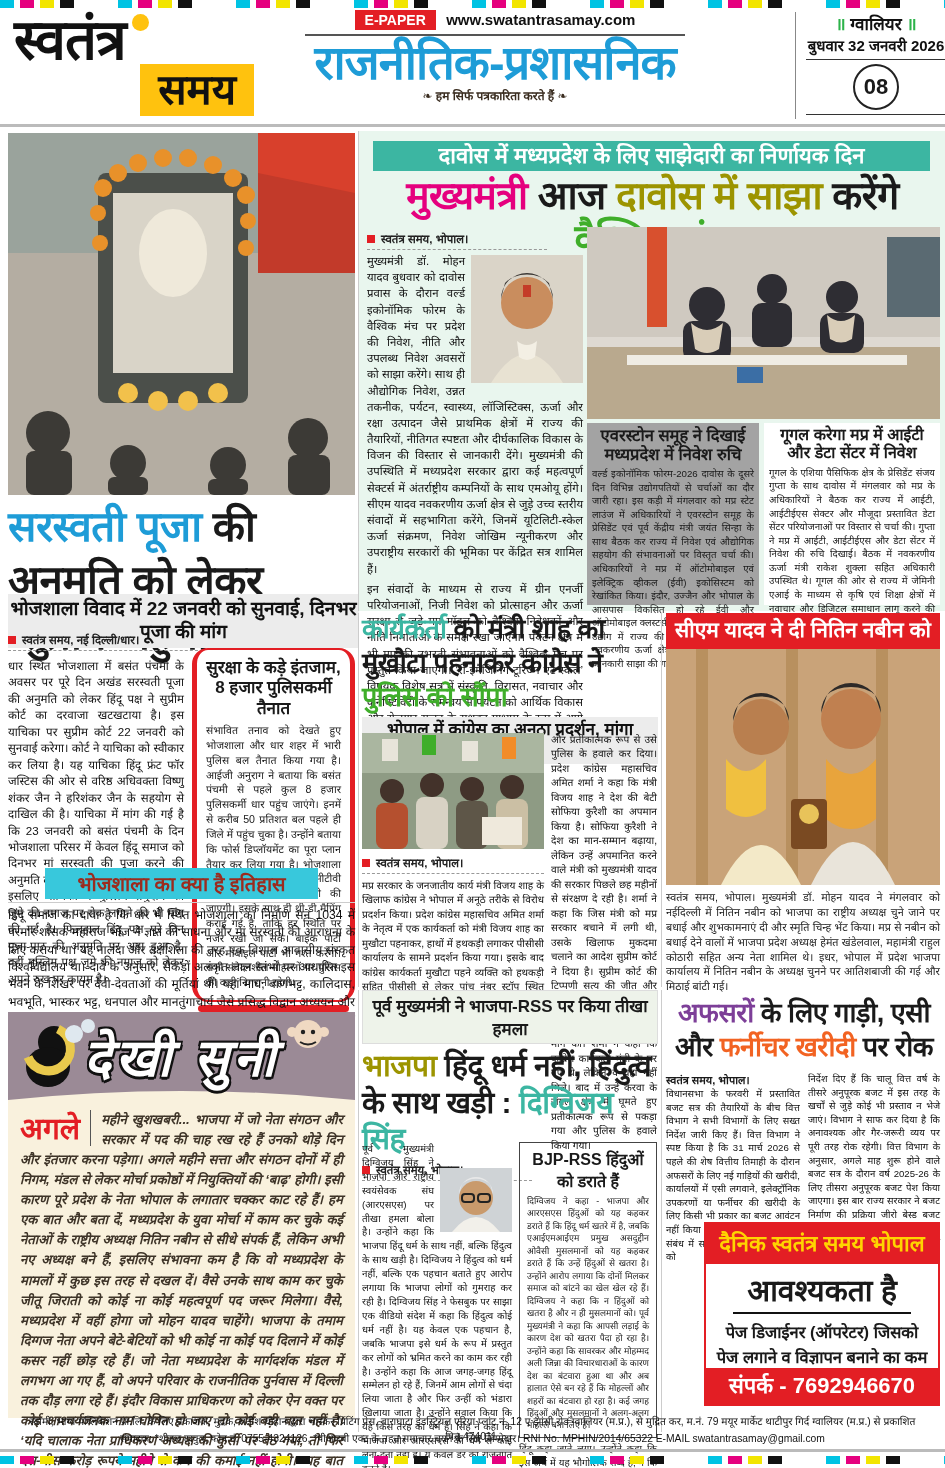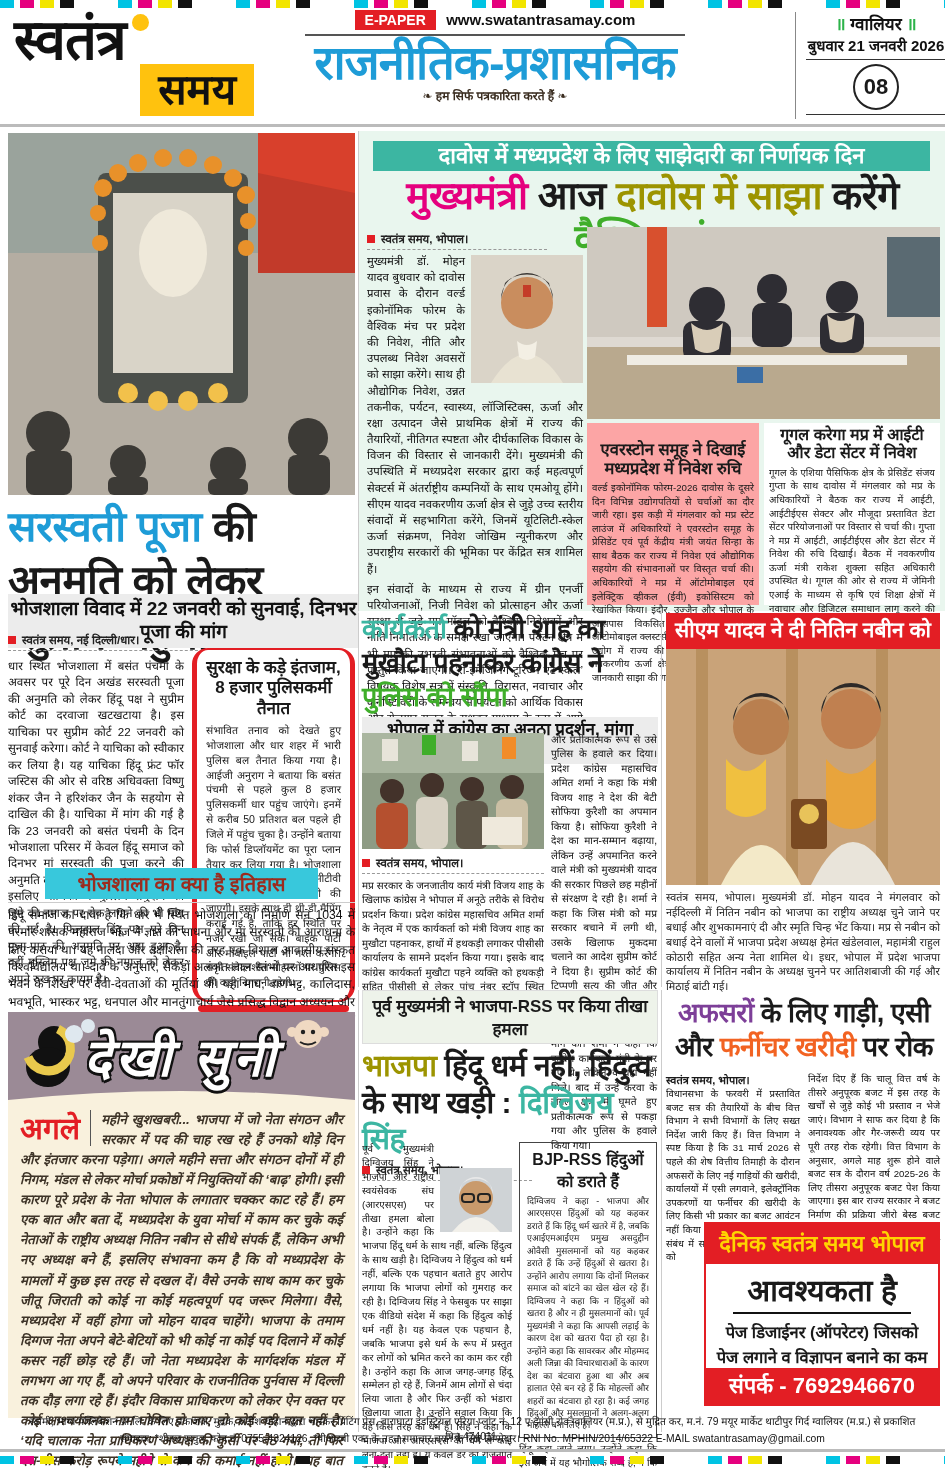--- a/index.html
+++ b/index.html
@@ -107,21 +107,21 @@
         ❧ <span>हम सिर्फ पत्रकारिता करते हैं</span> ❧
       </div>
     </div>
 
     <div class="abs ctr mast-right" style="left:795px;top:2px;width:140px;">
       <div class="edition">
         <span class="bars">॥</span>
         <span>ग्वालियर</span>
         <span class="bars">॥</span>
       </div>
-      <div class="dateline">बुधवार 21 जनवरी 2026</div>
+      <div class="dateline">बुधवार 32 जनवरी 2026</div>
       <div class="rule"></div>
       <div class="pagecircle">08</div>
       <div class="rule"></div>
     </div>
   </div>
 
   <div class="abs gray-rule" style="left:0;top:124px;width:945px;height:3px;"></div>
 
   <div class="abs photo" style="left:8px;top:133px;width:347px;height:362px;">
     <svg viewBox="0 0 347 362" preserveAspectRatio="none">
@@ -264,21 +264,21 @@
         </g>
         <g fill="#d9cdb8">
           <path d="M104,96 q16,14 32,0 l-4,26 q-12,8 -24,0 Z"></path>
           <path d="M240,88 q14,12 28,0 l-3,24 q-11,7 -22,0 Z"></path>
         </g>
         <rect x="40" y="128" width="280" height="10" fill="#efece4"></rect>
         <rect x="150" y="140" width="26" height="16" fill="#3b6ea5"></rect>
       </svg>
     </div>
 
-    <div class="abs" style="left:228px;top:292px;width:172px;height:182px;background:#fca5a5;padding:17px 5px;box-sizing:border-box;">
+    <div class="abs" style="left:228px;top:292px;width:172px;height:182px;background:#a3a3a3;padding:3px 5px;box-sizing:border-box;">
       <div class="b ctr" style="font-size:16.5px;line-height:1.15;margin-bottom:3px;">एवरस्टोन समूह ने दिखाई मध्यप्रदेश में निवेश रुचि</div>
       <div class="small-body just" style="font-size:9.7px;">वर्ल्ड इकोनॉमिक फोरम-2026 दावोस के दूसरे दिन विभिन्न उद्योगपतियों से चर्चाओं का दौर जारी रहा। इस कड़ी में मंगलवार को मप्र स्टेट लाउंज में अधिकारियों ने एवरस्टोन समूह के प्रेसिडेंट एवं पूर्व केंद्रीय मंत्री जयंत सिन्हा के साथ बैठक कर राज्य में निवेश एवं औद्योगिक सहयोग की संभावनाओं पर विस्तृत चर्चा की। अधिकारियों ने मप्र में ऑटोमोबाइल एवं इलेक्ट्रिक व्हीकल (ईवी) इकोसिस्टम को रेखांकित किया। इंदौर, उज्जैन और भोपाल के आसपास विकसित हो रहे ईवी और ऑटोमोबाइल क्लस्टर्स के साथ वस्त्र एवं परिधान उद्योग में राज्य की स्थापित क्षमताओं तथा नवकरणीय ऊर्जा क्षेत्र में मजबूत आधार की जानकारी साझा की गई।</div>
     </div>
 
     <div class="abs" style="left:405px;top:292px;width:176px;height:182px;background:#fff;padding:3px 5px;box-sizing:border-box;">
       <div class="b ctr" style="font-size:16px;line-height:1.15;margin-bottom:3px;">गूगल करेगा मप्र में आईटी और डेटा सेंटर में निवेश</div>
       <div class="small-body just" style="font-size:9.7px;">गूगल के एशिया पैसिफिक क्षेत्र के प्रेसिडेंट संजय गुप्ता के साथ दावोस में मंगलवार को मप्र के अधिकारियों ने बैठक कर राज्य में आईटी, आईटीईएस सेक्टर और मौजूदा प्रस्तावित डेटा सेंटर परियोजनाओं पर विस्तार से चर्चा की। गुप्ता ने मप्र में आईटी, आईटीईएस और डेटा सेंटर में निवेश की रुचि दिखाई। बैठक में नवकरणीय ऊर्जा मंत्री राकेश शुक्ला सहित अधिकारी उपस्थित थे। गूगल की ओर से राज्य में जेमिनी एआई के माध्यम से कृषि एवं शिक्षा क्षेत्रों में नवाचार और डिजिटल समाधान लागू करने की संभावनाओं पर भी विचार किया गया। बैठक में राज्य शासन द्वारा आईटी एवं डेटा सेंटर परियोजनाओं के लिए पर्याप्त एवं सतत विद्युत आपूर्ति सुनिश्चित करने, हरित ऊर्जा आधारित नीति तैयार करने की योजना से अवगत कराया गया। गूगल के संजय गुप्ता ने आईटी अवसंरचना, डिजिटल नवाचार में सहयोग दिए जाने पर सहमति जताई।</div>
     </div>
   </div>
 

